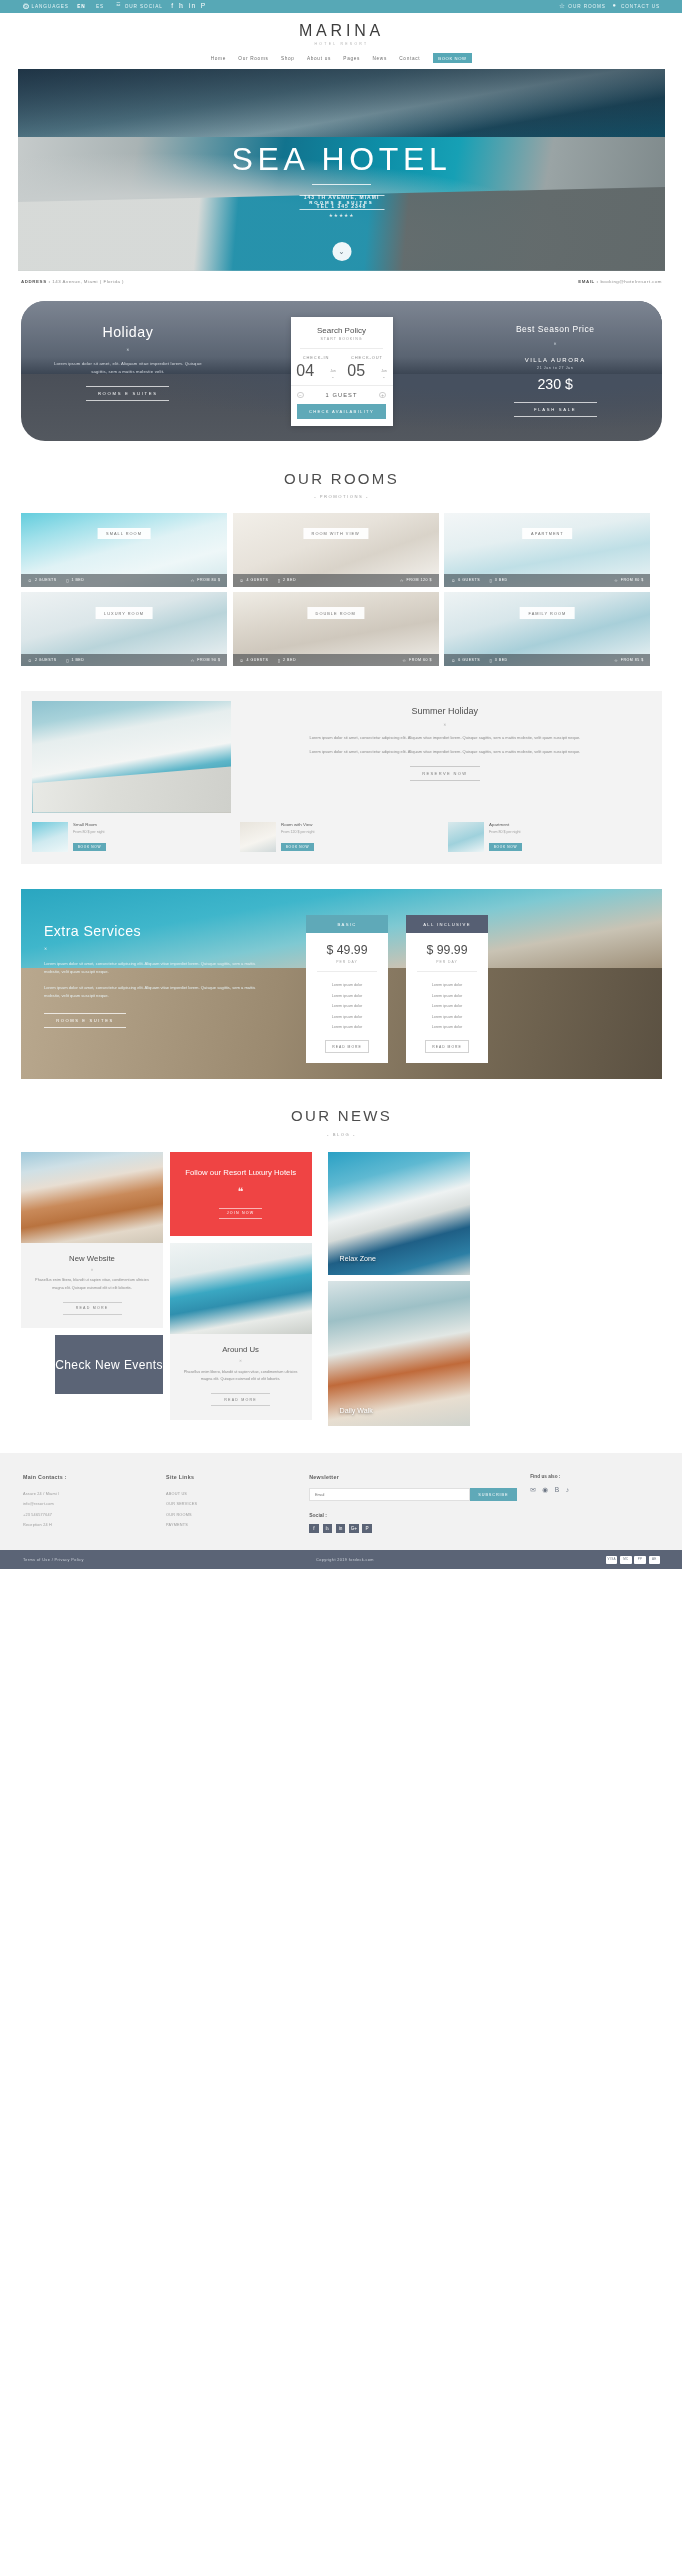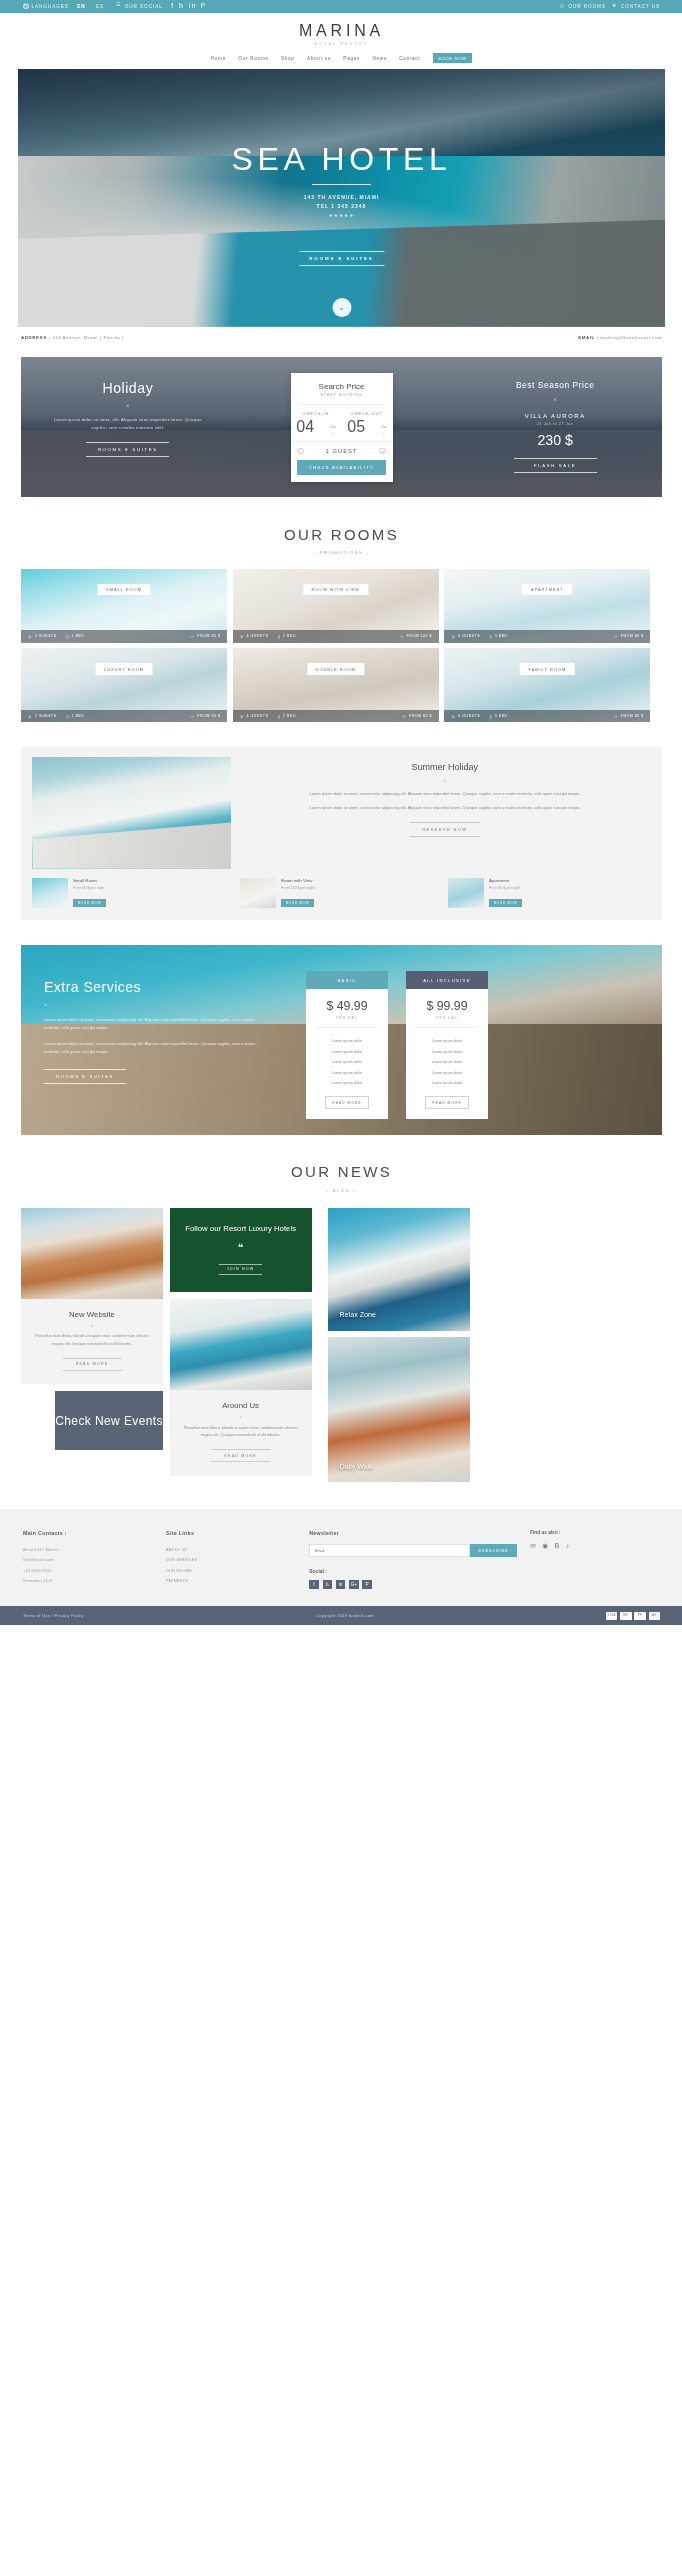--- a/index.html
+++ b/index.html
@@ -48,21 +48,21 @@
     margin-top:7.6px; font-size:4.7px; letter-spacing:0.7px; color:#6d6d6d;
   }
   .nav span { cursor:pointer; }
   .nav .booknow {
     background:#57a8b6; color:#fff; padding:2.4px 5.7px; letter-spacing:0.6px;
     font-size:4.2px;
   }
 
   
   .hero {
-    margin:0 18px; height:258px; position:relative; overflow:hidden;
+    margin:0 18px; height:202px; position:relative; overflow:hidden;
     background:
       linear-gradient(180deg, rgba(20,35,50,.55) 0%, rgba(20,40,55,.15) 35%, rgba(10,25,40,.35) 100%),
       linear-gradient(170deg,#2d4a5e 0%, #59808f 22%, #8fb0ba 34%, #1d4e63 45%, #12566e 60%, #2a6d80 72%, #cfd3d2 86%, #b9bdbd 100%);
   }
   .hero:before{
     content:""; position:absolute; left:0; right:0; top:34%; bottom:0;
     background:
       radial-gradient(ellipse at 20% 80%, rgba(200,205,205,.95) 0 32%, rgba(200,205,205,0) 60%),
       linear-gradient(100deg,#c6cbcb 0%, #a9b3b4 18%, #12738e 40%, #0d8fa8 55%, #16a0b5 66%, #9aa4a5 80%, #7c8789 100%);
   }
@@ -103,20 +103,21 @@
     justify-content:space-between; font-size:4.4px; color:#8d8d8d; letter-spacing:0.5px;
   }
   .addr-strip b { color:#555; letter-spacing:0.6px; }
 
   
   .booking {
     margin:9.5px 21px 0; height:140px; position:relative; display:flex;
     background:
       linear-gradient(180deg,#6d7480 0%, #555b66 52%, #4a4f58 52%, #53585f 100%);
     overflow:hidden;
+    border-radius:24px;
   }
   .booking:before{
     content:""; position:absolute; inset:0;
     background:
       linear-gradient(180deg,#7d8592 0%, #5a6472 40%, #3c4654 52%, rgba(90,95,100,.0) 52.5%),
       radial-gradient(ellipse at 78% 38%, #46505f 0 30%, rgba(70,80,95,0) 62%);
   }
   .bk-col { position:relative; z-index:2; flex:1; text-align:center; padding-top:23px; }
   .bk-h { font-size:14.2px; color:#fff; font-weight:300; letter-spacing:0.5px; }
   .bk-x { font-size:3.8px; color:#cfd6dd; margin:6.6px 0 8.5px; }
@@ -268,21 +269,21 @@
   .n6 { background:linear-gradient(170deg,#d9e4e6 0%,#9dc0c6 24%,#e2e7e4 44%,#c06a3a 62%,#e8ded0 82%,#cfd3cd 100%); }
 
   .card-body { background:#f3f3f3; padding:11.4px 13.3px 13.3px; text-align:center; }
   .card-body h4 { font-size:7.8px; color:#4f4f4f; font-weight:300; }
   .card-body .x { font-size:3.6px; color:#b8b8b8; margin:4.7px 0 5.7px; }
   .card-body p { font-size:3.8px; line-height:1.95; color:#8e8e8e; }
   .card-btn { margin:9.5px auto 0; width:59px; }
   .card-btn .l { height:0.9px; background:#cdcdcd; }
   .card-btn .t { font-size:3.6px; letter-spacing:1.2px; color:#7b7b7b; padding:3.8px 0; text-align:center;}
 
-  .follow { background:#14532d; padding:15px 13.3px 17px; text-align:center; color:#fff; }
+  .follow { background:#ef4444; padding:15px 13.3px 17px; text-align:center; color:#fff; }
   .follow h4 { font-size:7.8px; font-weight:300; line-height:1.45; }
   .follow .q { font-size:10.4px; margin:6.6px 0 3.8px; opacity:.85;}
   .follow .jn { font-size:3.6px; letter-spacing:1.2px; border-top:0.9px solid rgba(255,255,255,.6);
                 border-bottom:0.9px solid rgba(255,255,255,.6); display:inline-block; padding:2.8px 7.6px; cursor:pointer;}
 
   .events { background:#5b6476; height:59px; display:flex; align-items:center; justify-content:center;
             color:#fff; font-size:12px; font-weight:300; letter-spacing:0.4px; cursor:pointer;}
 
   .ov-card { position:relative; }
   .ov-label {
@@ -426,21 +427,21 @@
       <div class="bk-dates">21 Jan to 27 Jan</div>
       <div class="bk-price">230 $</div>
       <div class="bk-btn">
         <div class="l"></div>
         <div class="t">FLASH SALE</div>
         <div class="l"></div>
       </div>
     </div>
 
     <div class="search-card">
-      <div class="sc-title">Search Price</div>
+      <div class="sc-title">Search Policy</div>
       <div class="sc-sub">START BOOKING</div>
       <div class="sc-sep"></div>
       <div class="sc-labels">
         <div>CHECK-IN</div>
         <div>CHECK-OUT</div>
       </div>
       <div class="sc-vals">
         <div class="cell">
           <span class="sc-num">04</span>
           <span class="sc-mon">

